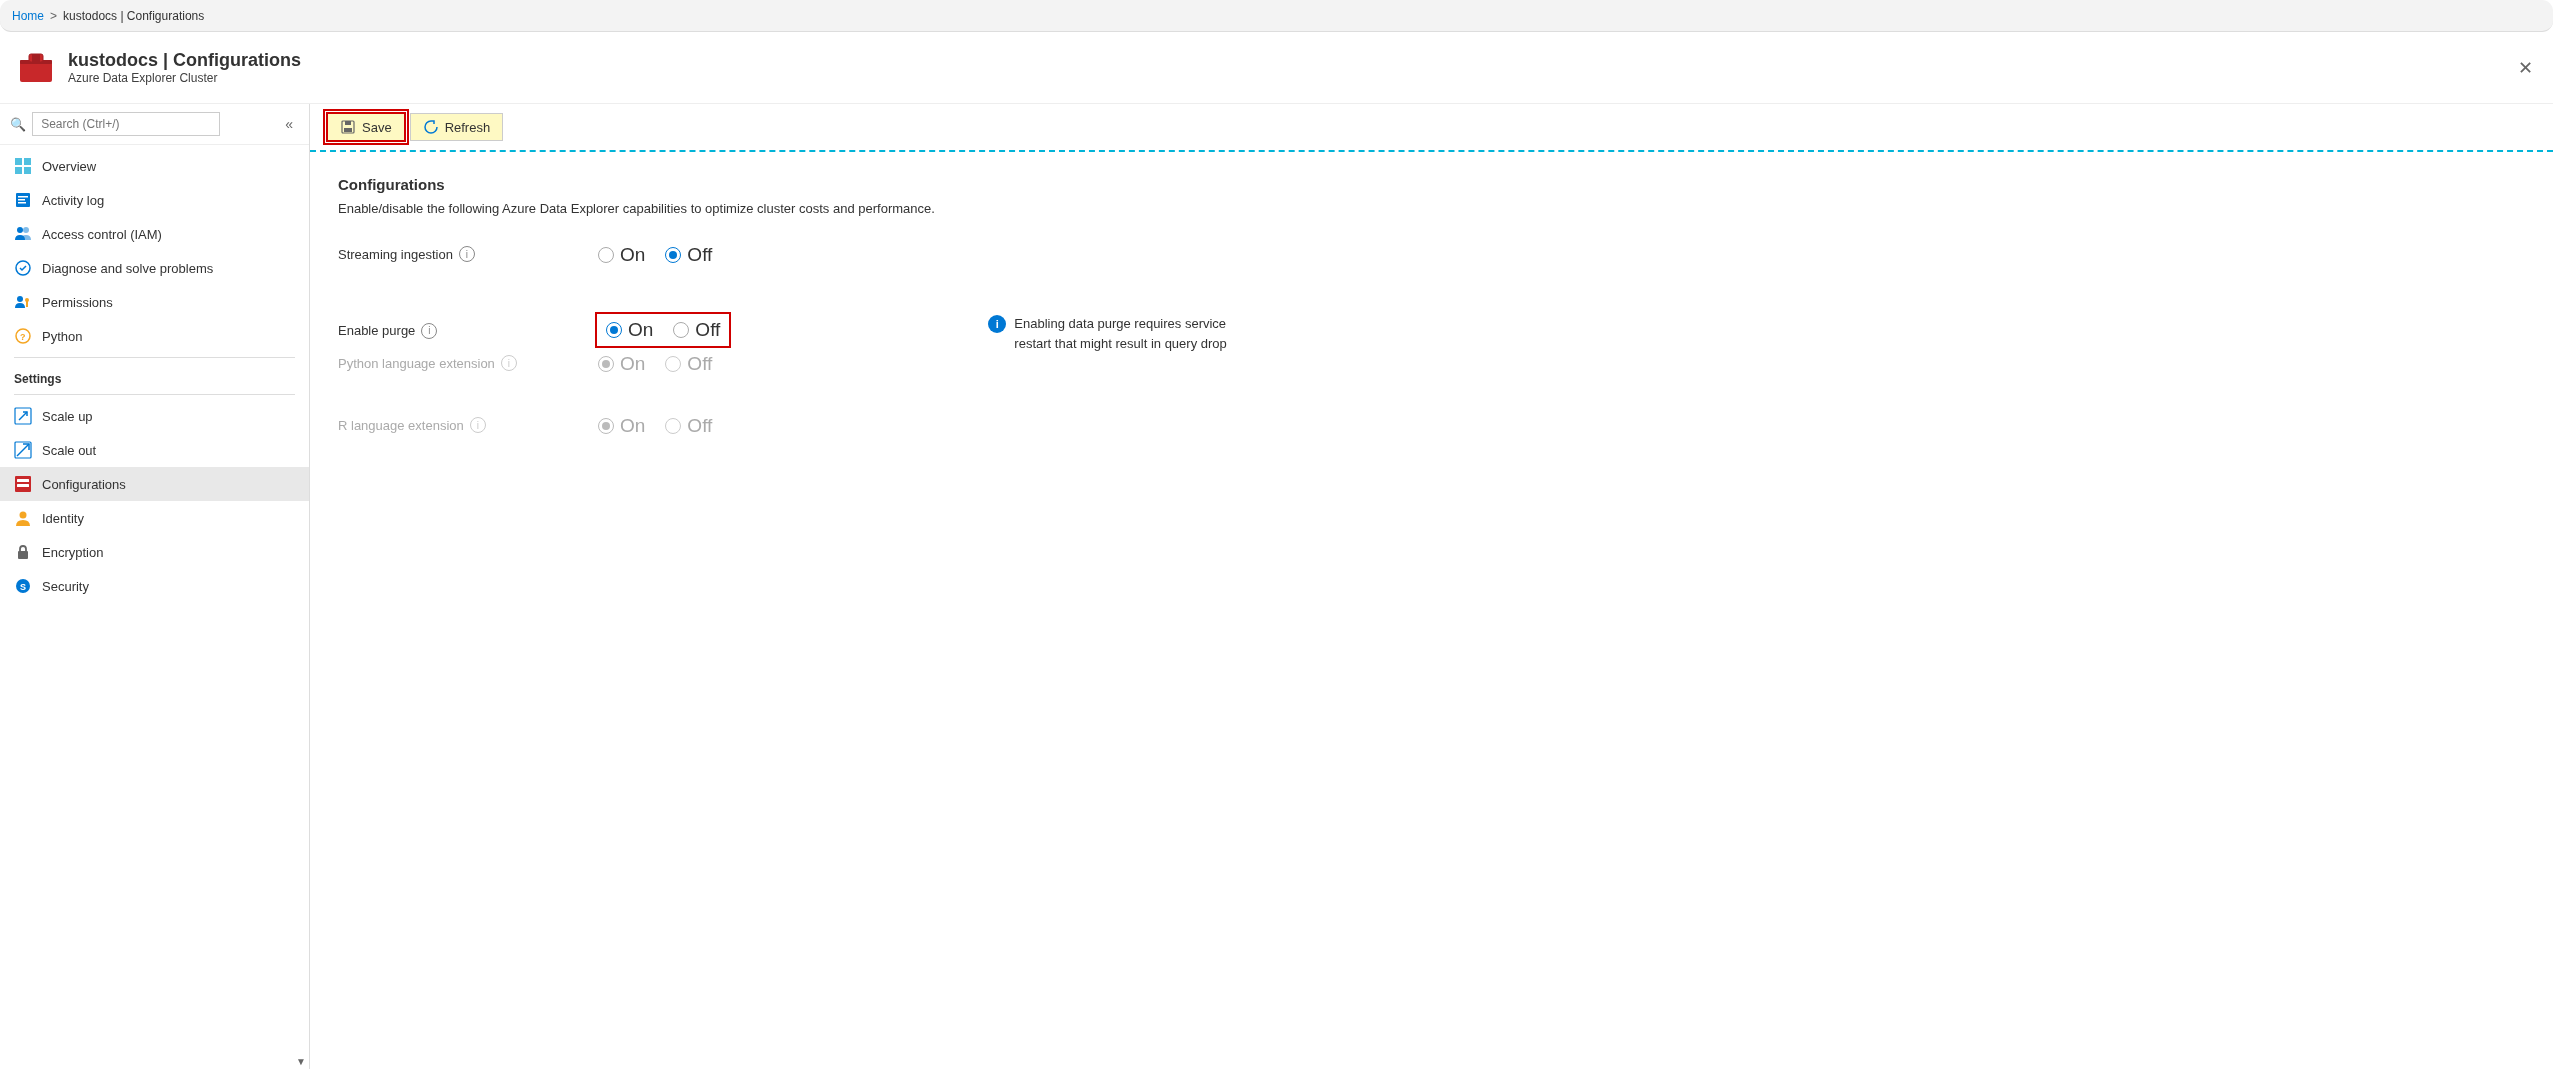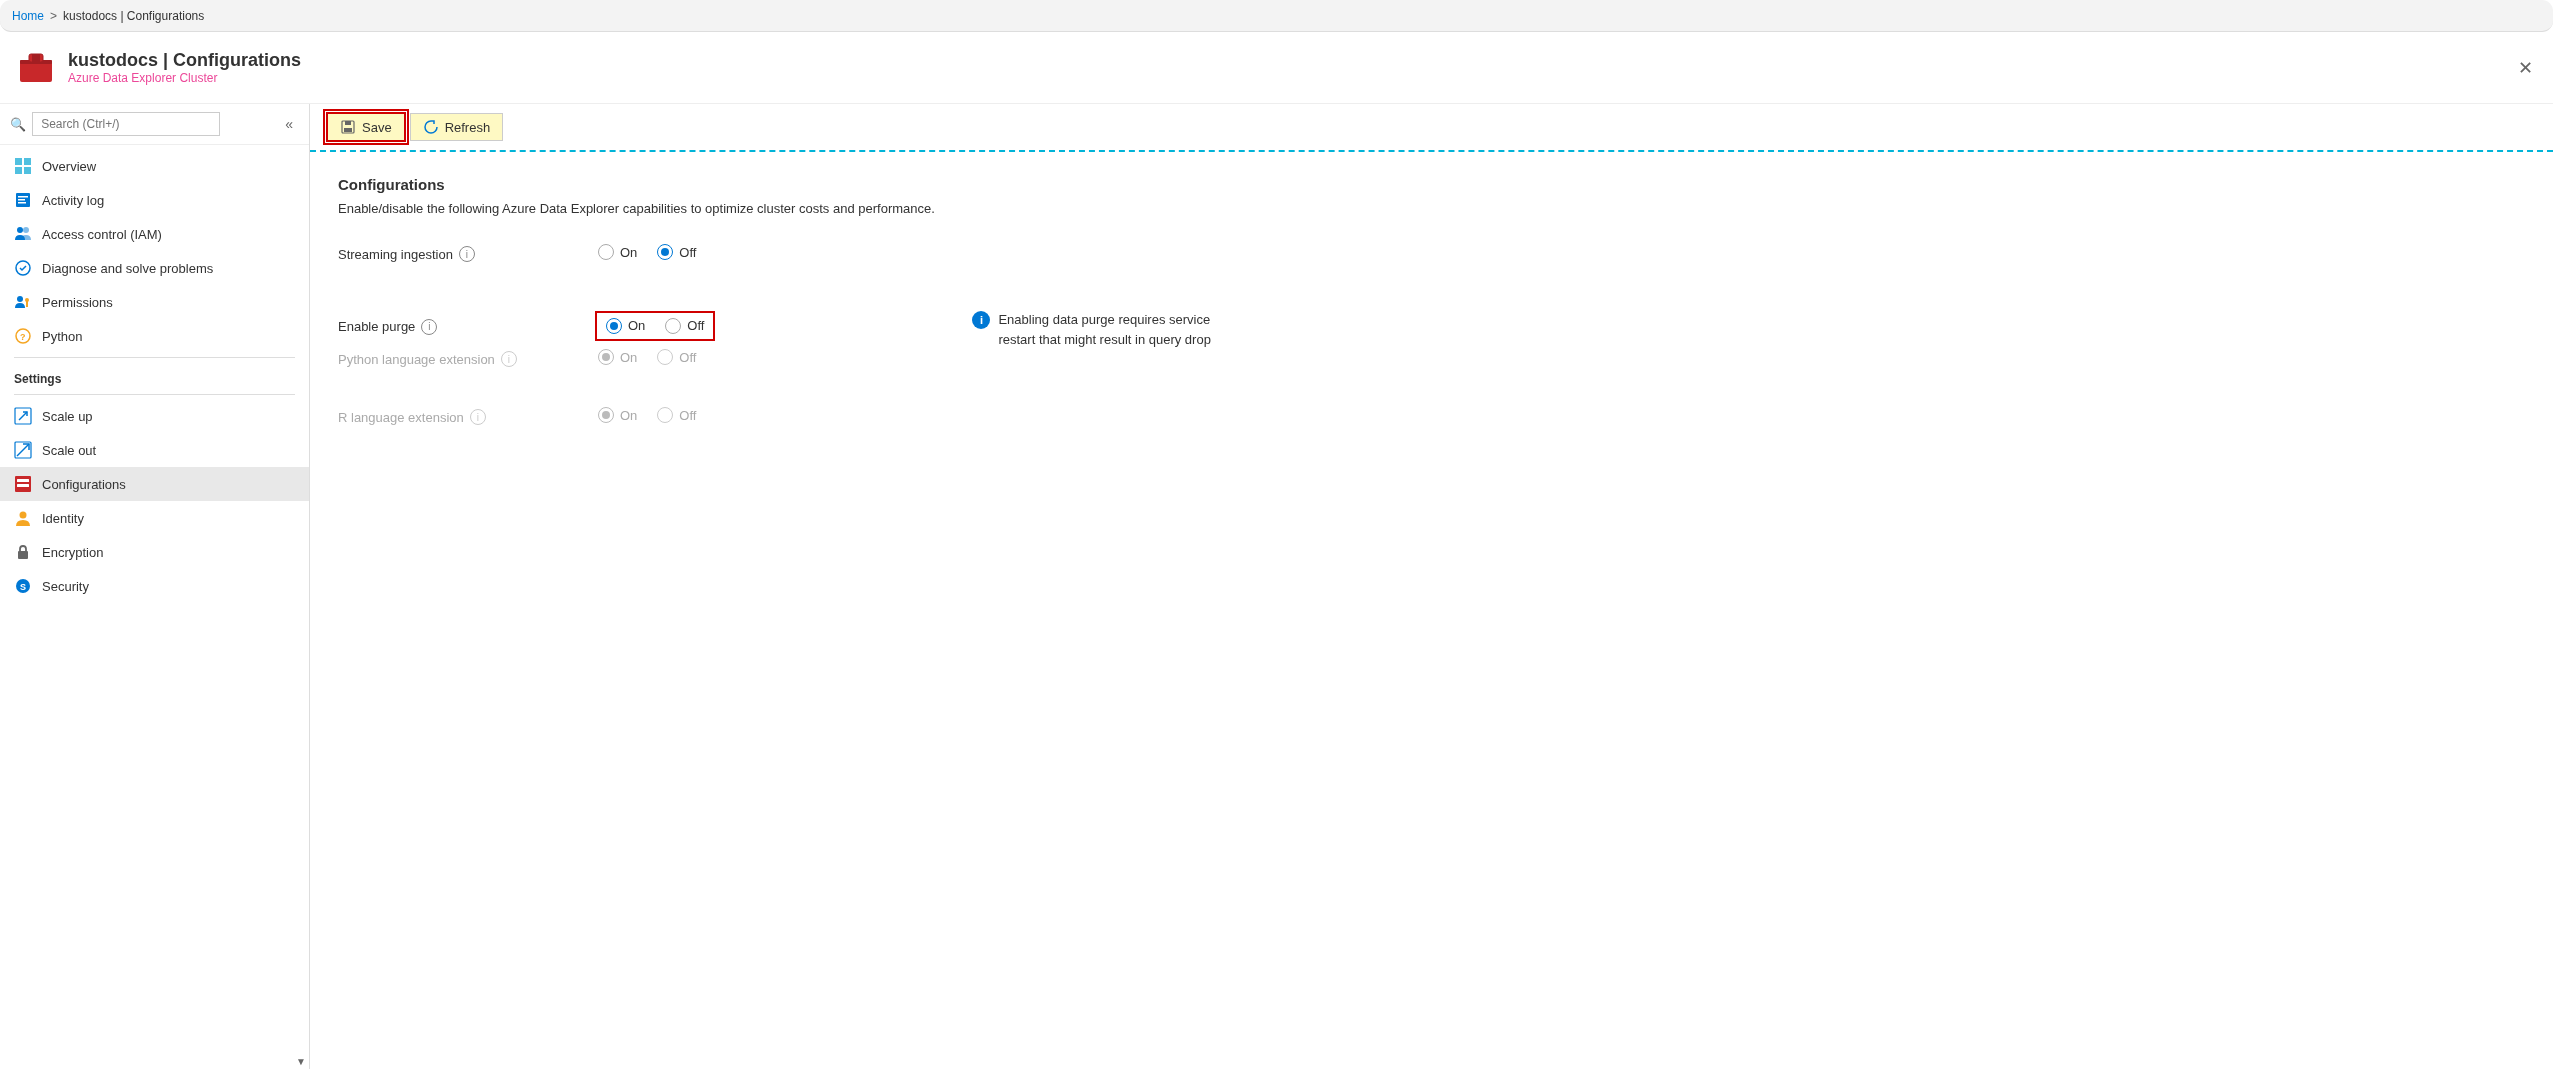--- a/index.html
+++ b/index.html
@@ -33,21 +33,21 @@
     .title-icon {
       width: 40px;
       height: 36px;
       margin-right: 12px;
       display: flex;
       align-items: center;
       justify-content: center;
     }
     .title-icon svg { width: 36px; height: 36px; }
     .title-text h1 { font-size: 18px; font-weight: 600; color: #333; }
-    .title-text p { font-size: 12px; color: #ec4899; }
+    .title-text p { font-size: 12px; color: #404040; }
     .close-btn {
       position: absolute;
       right: 20px;
       top: 50%;
       transform: translateY(-50%);
       font-size: 18px;
       cursor: pointer;
       color: #666;
       background: none;
       border: none;
@@ -192,21 +192,21 @@
     .radio-group {
       display: flex;
       align-items: center;
       gap: 20px;
     }
     .radio-option {
       display: flex;
       align-items: center;
       gap: 6px;
       cursor: pointer;
-      font-size: 13px;
+      font-size: 19px;
     }
     .radio-option.disabled { color: #aaa; cursor: default; }
     .radio-circle {
       width: 16px;
       height: 16px;
       border-radius: 50%;
       border: 1.5px solid #aaa;
       display: flex;
       align-items: center;
       justify-content: center;

